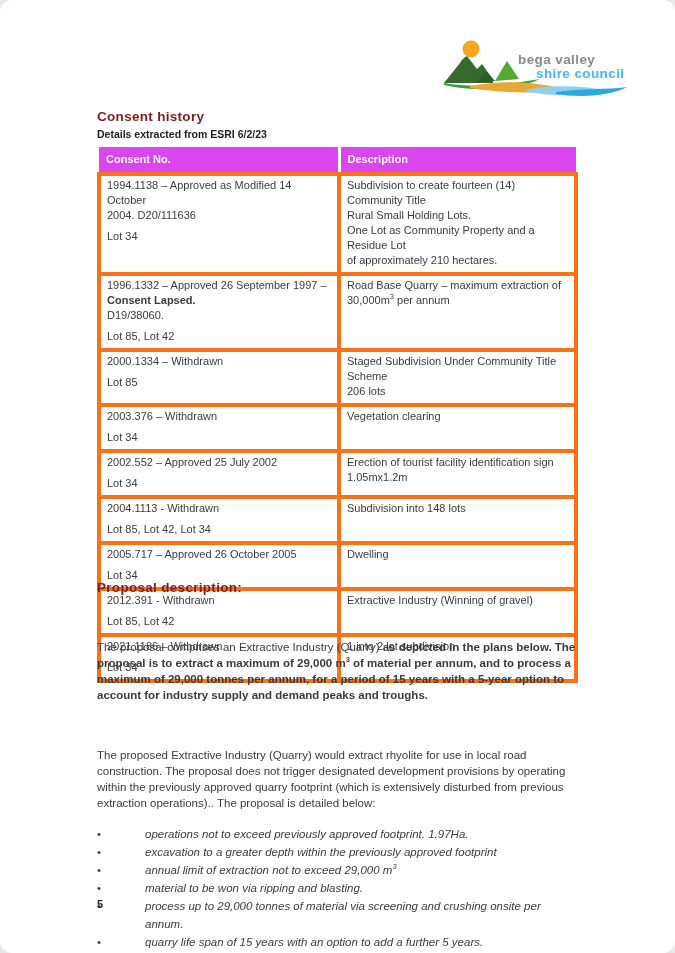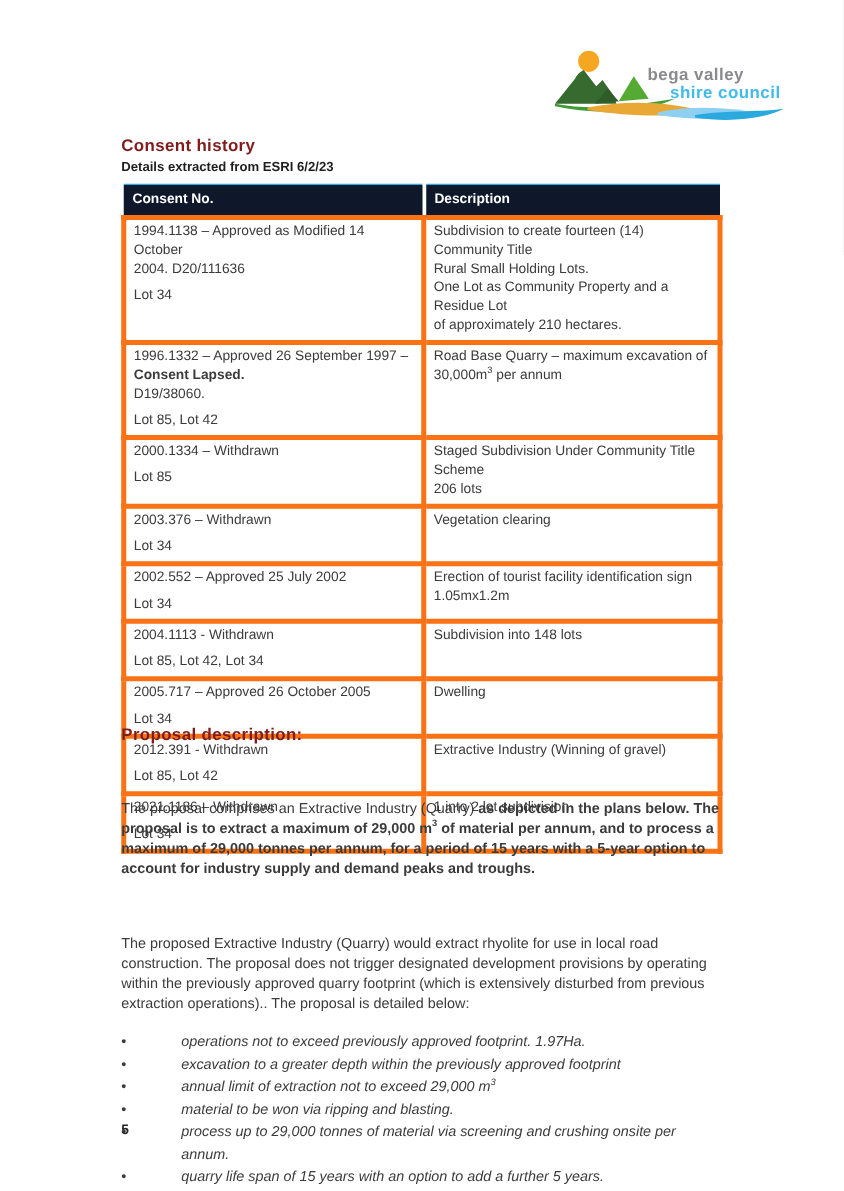--- a/index.html
+++ b/index.html
@@ -5,35 +5,36 @@
   * { box-sizing: border-box; margin: 0; padding: 0; }
   html,body { background:#e8e8e8; }
   .page {
     position: relative;
     width: 675px; height: 953px;
     margin: 0 auto;
     background: #ffffff;
     font-family: "Liberation Sans", sans-serif;
     color: #3b3b3b;
     overflow: hidden;
+    border-radius: 12px;
   }
   .logo { position:absolute; left:440px; top:38px; width:190px; height:58px; }
   .section-heading {
     color:#7f1d1d; font-size:13.5px; font-weight:bold; letter-spacing:0.3px;
   }
   #consent-section { position:absolute; left:97px; top:109px; width:481px; }
   .details-note { font-size:10.5px; font-weight:bold; color:#1f1f1f; margin:4px 0 7px; }
   table.consent {
     border-collapse:collapse; width:481px;
     font-size:11px; line-height:15px; color:#3b3b3b;
     table-layout:fixed;
   }
   table.consent col.c1 { width:240px; }
   table.consent th {
-    background:#0f172a; color:#ffffff; text-align:left;
+    background:#d946ef; color:#ffffff; text-align:left;
     font-size:11px; font-weight:bold; padding:4px 7px 5px;
     border-top:1px solid #29abe2; border-bottom:1px solid #7a7a7a;
   }
   table.consent th + th { border-left:3px solid #ffffff; }
   table.consent td {
     border:4px solid #f97316; vertical-align:top;
     padding:2px 6px 4px;
   }
   .lot-line { margin-top:6px; }
   b, .b { font-weight:bold; }
@@ -93,21 +94,21 @@
               <div><span>1994.1138 – Approved as Modified 14 October</span><br><span>2004. D20/111636</span></div>
               <div class="lot-line">Lot 34</div>
             </td>
             <td><span>Subdivision to create fourteen (14) Community Title</span><br><span>Rural Small Holding Lots.</span><br><span>One Lot as Community Property and a Residue Lot</span><br><span>of approximately 210 hectares.</span></td>
           </tr>
           <tr>
             <td>
               <div><span>1996.1332 – Approved 26 September 1997 –</span><br><span class="b">Consent Lapsed.</span><br><span>D19/38060.</span></div>
               <div class="lot-line">Lot 85, Lot 42</div>
             </td>
-            <td><span>Road Base Quarry – maximum excavation of</span><br><span>30,000m</span><sup>3</sup><span> per annum</span></td>
+            <td><span>Road Base Quarry – maximum extraction of</span><br><span>30,000m</span><sup>3</sup><span> per annum</span></td>
           </tr>
           <tr>
             <td>
               <div><span>2000.1334 – Withdrawn</span></div>
               <div class="lot-line">Lot 85</div>
             </td>
             <td><span>Staged Subdivision Under Community Title Scheme</span><br><span>206 lots</span></td>
           </tr>
           <tr>
             <td>

